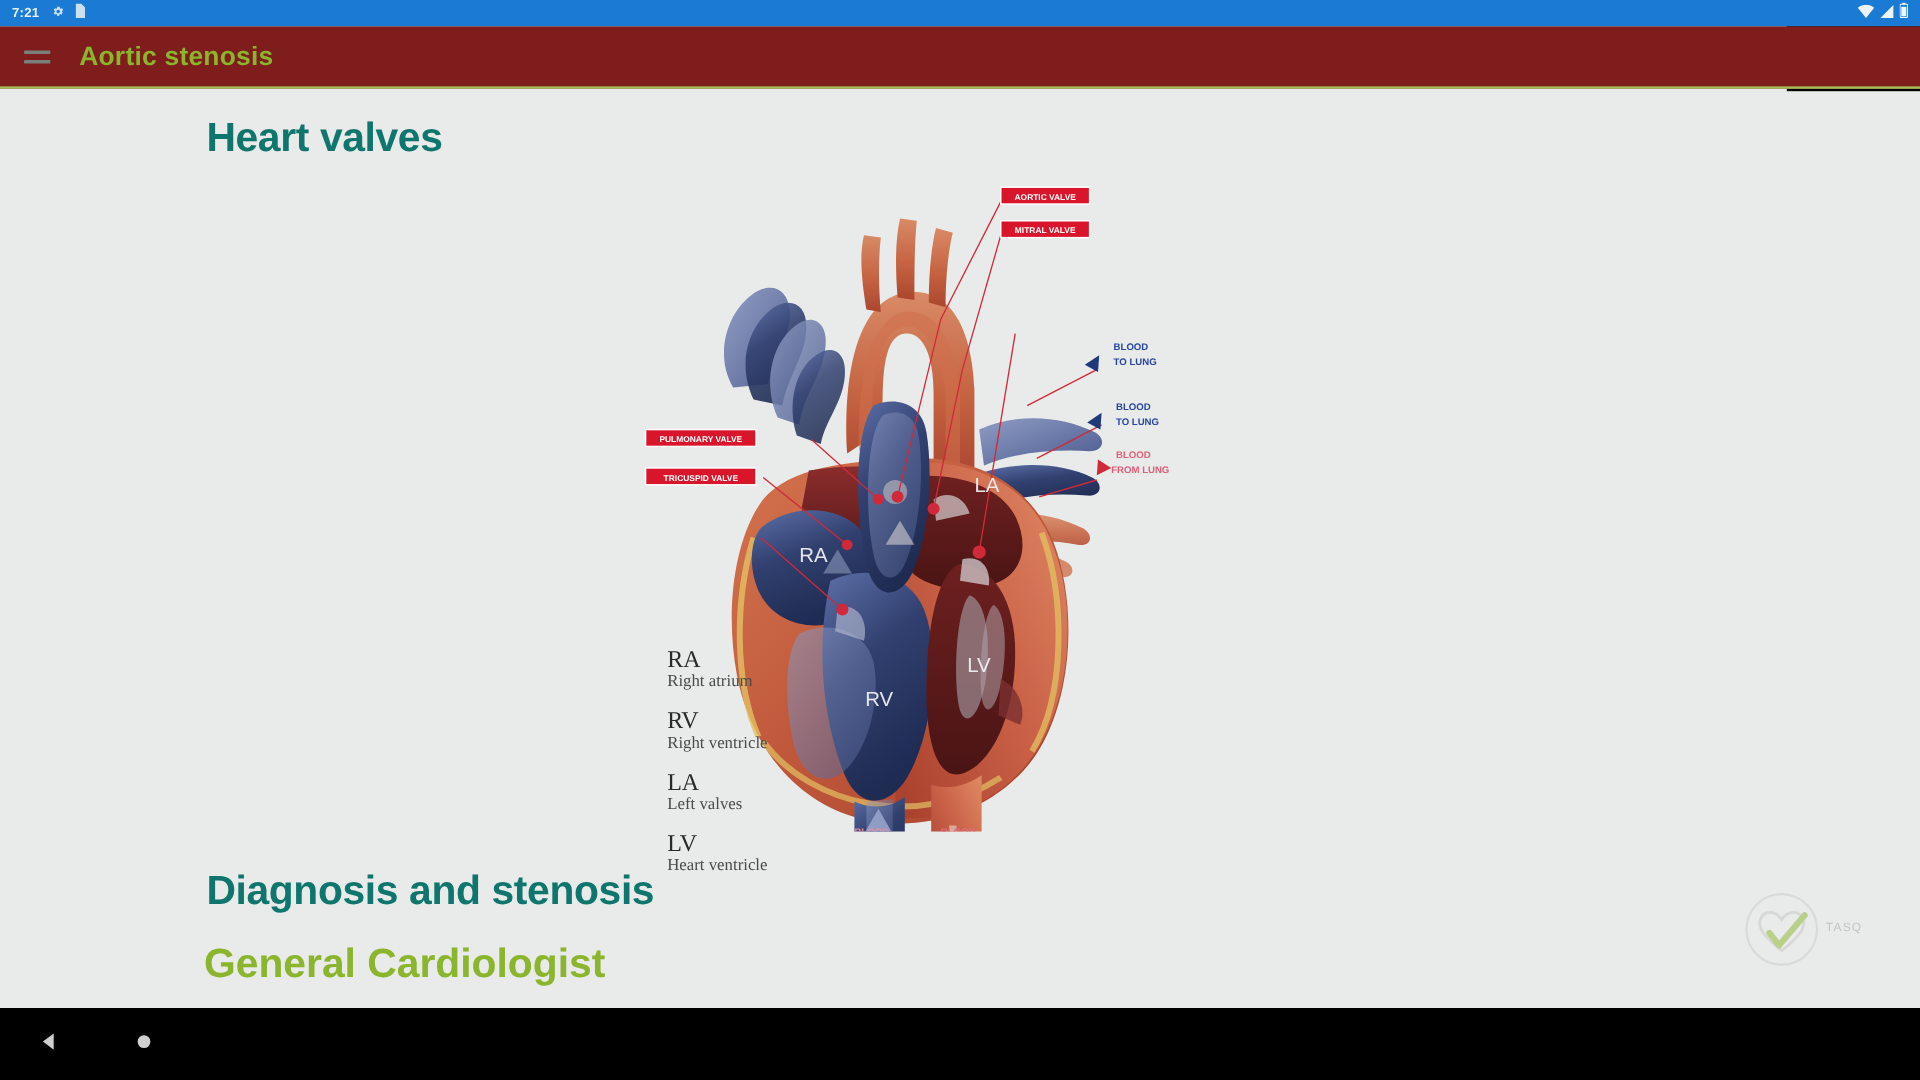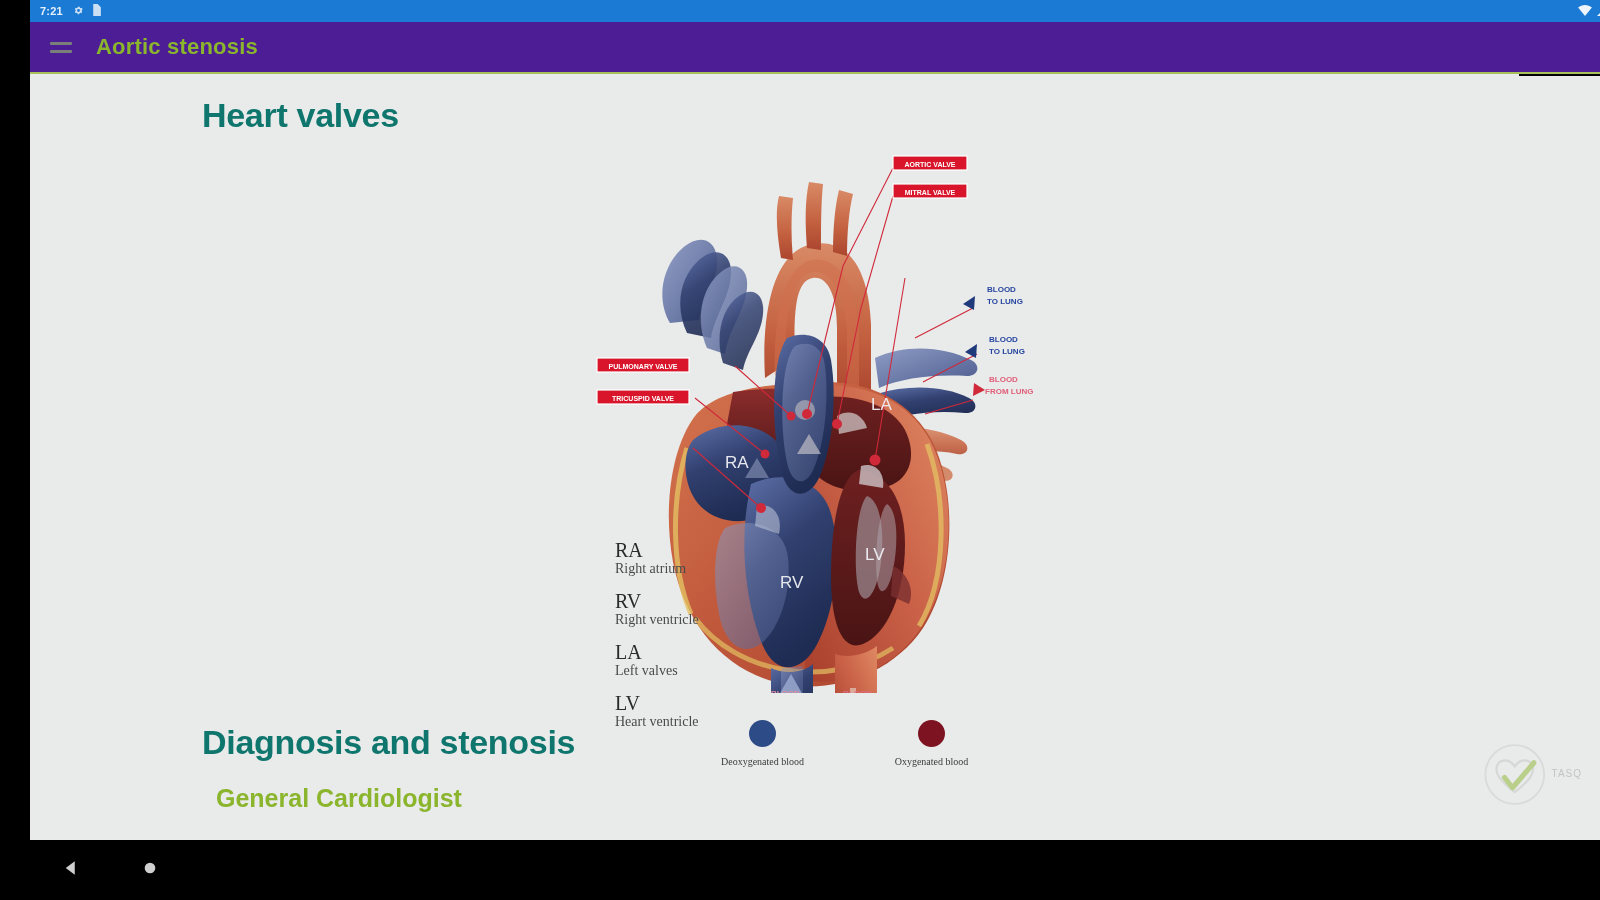--- a/index.html
+++ b/index.html
@@ -2,64 +2,64 @@
 <html><head>
 <meta charset="utf-8">
 <style>
   * { box-sizing: border-box; margin: 0; padding: 0; }
   html, body {
     width: 1600px; height: 900px;
     font-family: "Liberation Sans", sans-serif;
     background: #000;
     overflow: hidden;
   }
-  .screen { position: relative; width: 1489px; height: 900px; background: #e9eaea; margin-left: 30px; }
+  .screen { position: relative; width: 1489px; height: 900px; background: #e9eaea; }
 
   
   .statusbar {
     position: absolute; top: 0; left: 0; width: 1600px; height: 22px;
     background: #1a7ad4;
     display: flex; align-items: center; padding: 0 10px;
   }
   .sb-time { color: #e8f1fb; font-size: 11px; font-weight: bold; letter-spacing: .2px; }
   .sb-left-icons { display: flex; align-items: center; gap: 8px; margin-left: 10px; }
   .sb-spacer { flex: 1; }
   .sb-right-icons { display: flex; align-items: center; gap: 5px; }
   .sb-ic { opacity: .92; }
 
   
   .toolbar {
     position: absolute; top: 22px; left: 0; width: 1600px; height: 52px;
-    background: #4c1d95;
+    background: #7f1d1d;
     border-bottom: 2px solid #a8c05c;
     display: flex; align-items: center;
   }
   .hamburger { width: 46px; margin-left: 14px; display: flex; flex-direction: column; gap: 5px; cursor: pointer; padding-left: 6px;}
   .hamburger i { display: block; width: 22px; height: 3px; background: #7a7f7a; border-radius: 1px; }
   .toolbar-title {
     color: #8ab52c; font-size: 22px; font-weight: bold; margin-left: 6px; letter-spacing: .2px;
   }
 
   
   .content {
     position: absolute; top: 76px; left: 0; width: 1600px; height: 764px;
     background: #e9eaea; overflow: hidden;
   }
   .h-section {
     color: #0f766e; font-size: 34px; font-weight: bold; letter-spacing: -.3px;
   }
   #heading-heart { position: absolute; left: 172px; top: 20px; }
   #heading-diag  { position: absolute; left: 172px; top: 647px; }
   #subheading-card {
-    position: absolute; left: 186px; top: 708px;
-    color: #8ab52c; font-size: 25px; font-weight: bold;
-  }
-
-  
-  .diagram { position: absolute; left: 545px; top: 72px; width: 500px; height: 545px; }
+    position: absolute; left: 170px; top: 708px;
+    color: #8ab52c; font-size: 34px; font-weight: bold;
+  }
+
+  
+  .diagram { position: absolute; left: 516px; top: 72px; width: 500px; height: 545px; }
   .diagram svg { display: block; }
 
   .legend-abbr { position: absolute; left: 40px; top: 392px; }
   .legend-abbr .row { margin-bottom: 14px; }
   .legend-abbr .ab { font-family: "Liberation Serif", serif; font-size: 20px; color: #2a2a2a; line-height: 1.05; }
   .legend-abbr .full { font-family: "Liberation Serif", serif; font-size: 14px; color: #4a4a4a; }
 
   .legend-blood {
     position: absolute; left: 135px; top: 572px; display: flex; gap: 64px;
   }
@@ -314,30 +314,20 @@
         <div class="row">
           <div class="ab">LA</div>
           <div class="full">Left valves</div>
         </div>
         <div class="row">
           <div class="ab">LV</div>
           <div class="full">Heart ventricle</div>
         </div>
       </div>
 
-      <div class="legend-blood">
-        <div class="lb-item">
-          <div class="lb-dot" style="background:#2d4b86"></div>
-          <div class="lb-text">Deoxygenated blood</div>
-        </div>
-        <div class="lb-item">
-          <div class="lb-dot" style="background:#7d1220"></div>
-          <div class="lb-text">Oxygenated blood</div>
-        </div>
-      </div>
     </div>
 
     <div class="h-section" id="heading-diag">Diagnosis and stenosis</div>
     <div id="subheading-card">General Cardiologist</div>
 
     <div class="watermark">
       <svg width="84" height="84" viewBox="0 0 100 100">
         <circle cx="50" cy="48" r="40" fill="none" stroke="#c9cdc9" stroke-width="2.5"></circle>
         <path d="M50 72 C 30 56, 22 46, 26 36 C 30 26, 43 26, 50 37 C 57 26, 70 26, 74 36 C 78 46, 70 56, 50 72 Z" fill="none" stroke="#c3c7c3" stroke-width="3"></path>
         <path d="M36 52 L 47 66 L 76 32" fill="none" stroke="#8ab52c" stroke-width="7" stroke-linecap="round" stroke-linejoin="round"></path>

